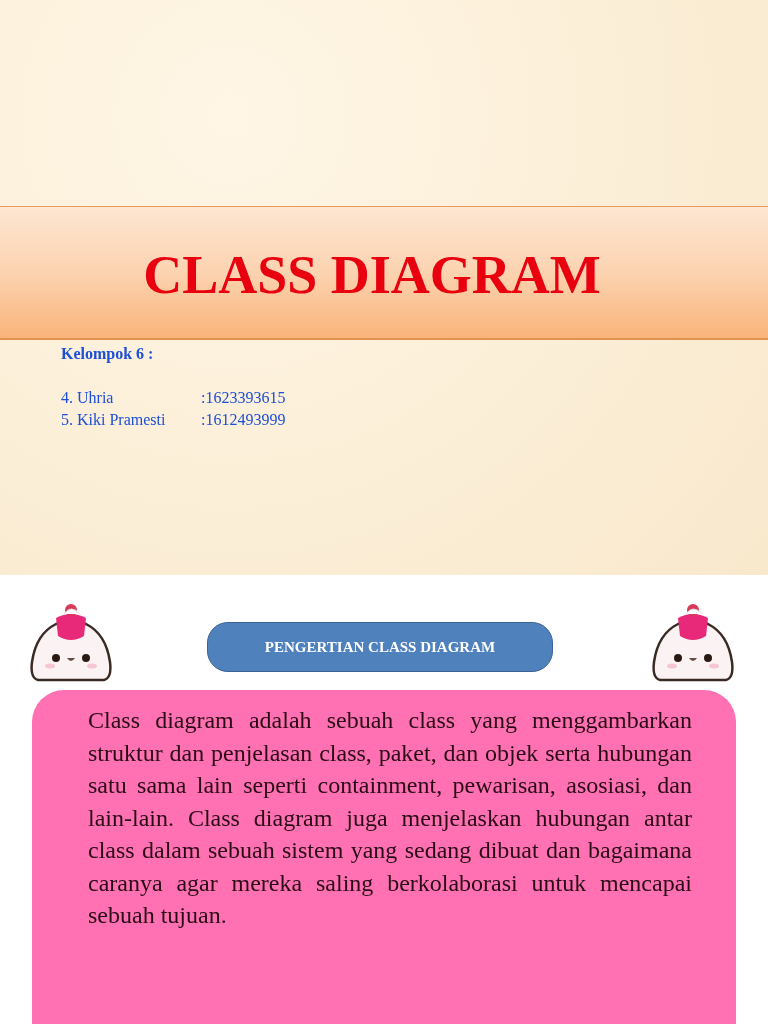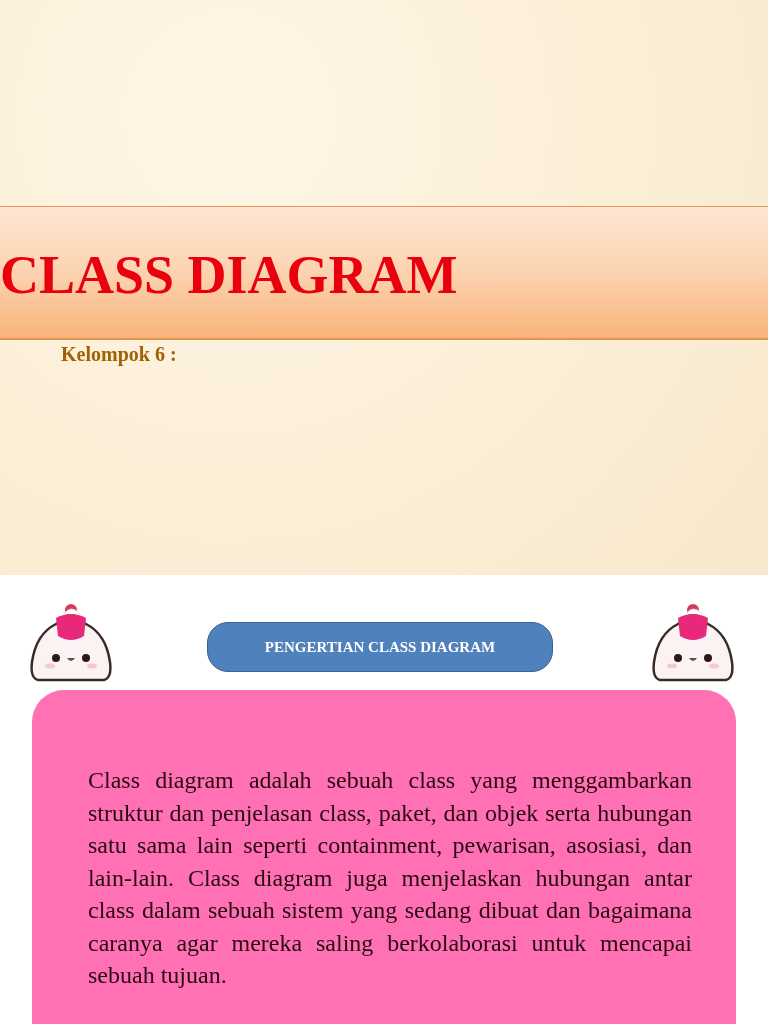--- a/index.html
+++ b/index.html
@@ -2,47 +2,55 @@
 <html><head>
 <meta charset="utf-8">
 <style>
   html,body{margin:0;padding:0;}
   body{width:768px;height:1024px;overflow:hidden;position:relative;font-family:"Liberation Serif",serif;background:#fff;}
   .slide1{position:absolute;left:0;top:0;width:768px;height:575px;background:#fdf0d8;
     background-image:radial-gradient(circle at 30% 20%, #fff6e6 0%, #fbeed6 60%, #f8e8cc 100%);}
   .title-band{position:absolute;left:0;top:206px;width:768px;height:131px;
     background:linear-gradient(to bottom,#fde6d2 0%,#fcd3b0 50%,#f9b47a 100%);
     border-top:1px solid #e89a5a;border-bottom:2px solid #e0944e;}
-  .title{position:absolute;left:0;top:243px;width:744px;font-family:"Liberation Serif",serif;
+  .title{position:absolute;left:0;top:243px;width:744px;text-align:center;font-family:"Liberation Serif",serif;
     font-weight:bold;font-size:54px;color:#e8000f;letter-spacing:0px;line-height:64px;}
-  .group{position:absolute;left:61px;top:343px;color:#a16207;font-size:20px;line-height:22px;}
+  .group{position:absolute;left:61px;top:343px;color:#1d4ed8;font-size:16px;line-height:22px;}
   .group-heading{font-weight:bold;margin-bottom:22px;}
   .member{display:flex;}
   .member .name{width:140px;}
   .slide2{position:absolute;left:0;top:575px;width:768px;height:449px;background:#fff;}
   .mascot{position:absolute;width:90px;height:100px;}
   .mascot.left{left:26px;top:592px;}
   .mascot.right{left:648px;top:592px;}
   .section-btn{position:absolute;left:207px;top:622px;width:346px;height:50px;background:#4f81bd;
     border:1px solid #3a6292;border-radius:21px;color:#fff;font-weight:bold;font-size:15px;
     display:flex;align-items:center;justify-content:center;box-sizing:border-box;}
   .pink-box{position:absolute;left:32px;top:690px;width:704px;height:334px;background:#ff71b3;
     border-radius:32px 32px 0 0;}
-  .para{position:absolute;left:88px;top:764px;width:604px;font-size:24px;line-height:32.5px;color:#2a0a14;
+  .para{position:absolute;left:88px;top:704px;width:604px;font-size:24px;line-height:32.5px;color:#2a0a14;
     text-align:justify;}
 </style>
 </head>
 <body>
 
 <div class="slide1"></div>
 <div class="title-band"></div>
 <div class="title">CLASS DIAGRAM</div>
 
 <div class="group">
   <div class="group-heading">Kelompok 6 :</div>
+  <div class="member">
+    <span class="name">4. Uhria</span>
+    <span>:1623393615</span>
+  </div>
+  <div class="member">
+    <span class="name">5. Kiki Pramesti</span>
+    <span>:1612493999</span>
+  </div>
 </div>
 
 <div class="slide2"></div>
 
 <svg class="mascot left" viewBox="0 0 90 100">
   <path d="M12 88 Q4 86 6 70 Q10 42 30 32 Q45 26 60 32 Q80 42 84 70 Q86 86 78 88 Z" fill="#fbf3f3" stroke="#3a2a24" stroke-width="2.5"></path>
   <path d="M30 26 Q45 18 60 26 L58 44 Q45 52 32 44 Z" fill="#e8297a"></path>
   <circle cx="45" cy="18" r="6" fill="#d83a5a"></circle>
   <path d="M38 22 Q45 12 54 22" fill="#fff" stroke="#ddd" stroke-width="1"></path>
   <circle cx="30" cy="66" r="4" fill="#2a1a14"></circle>

